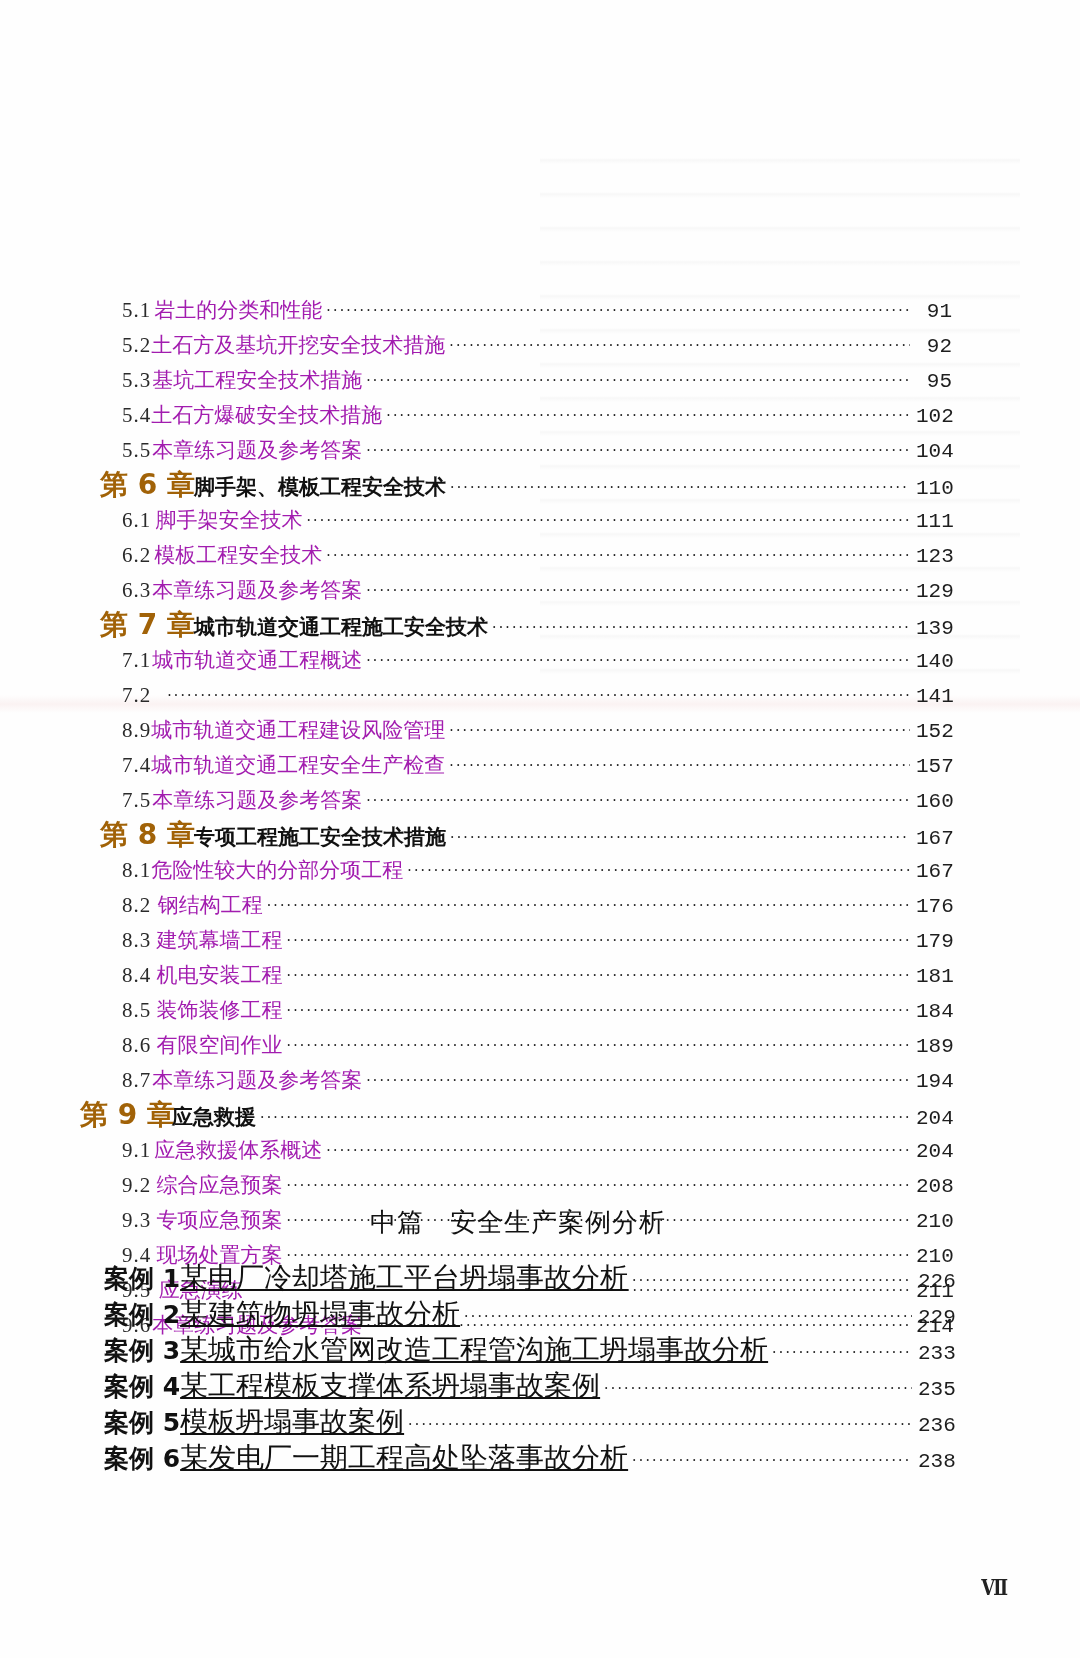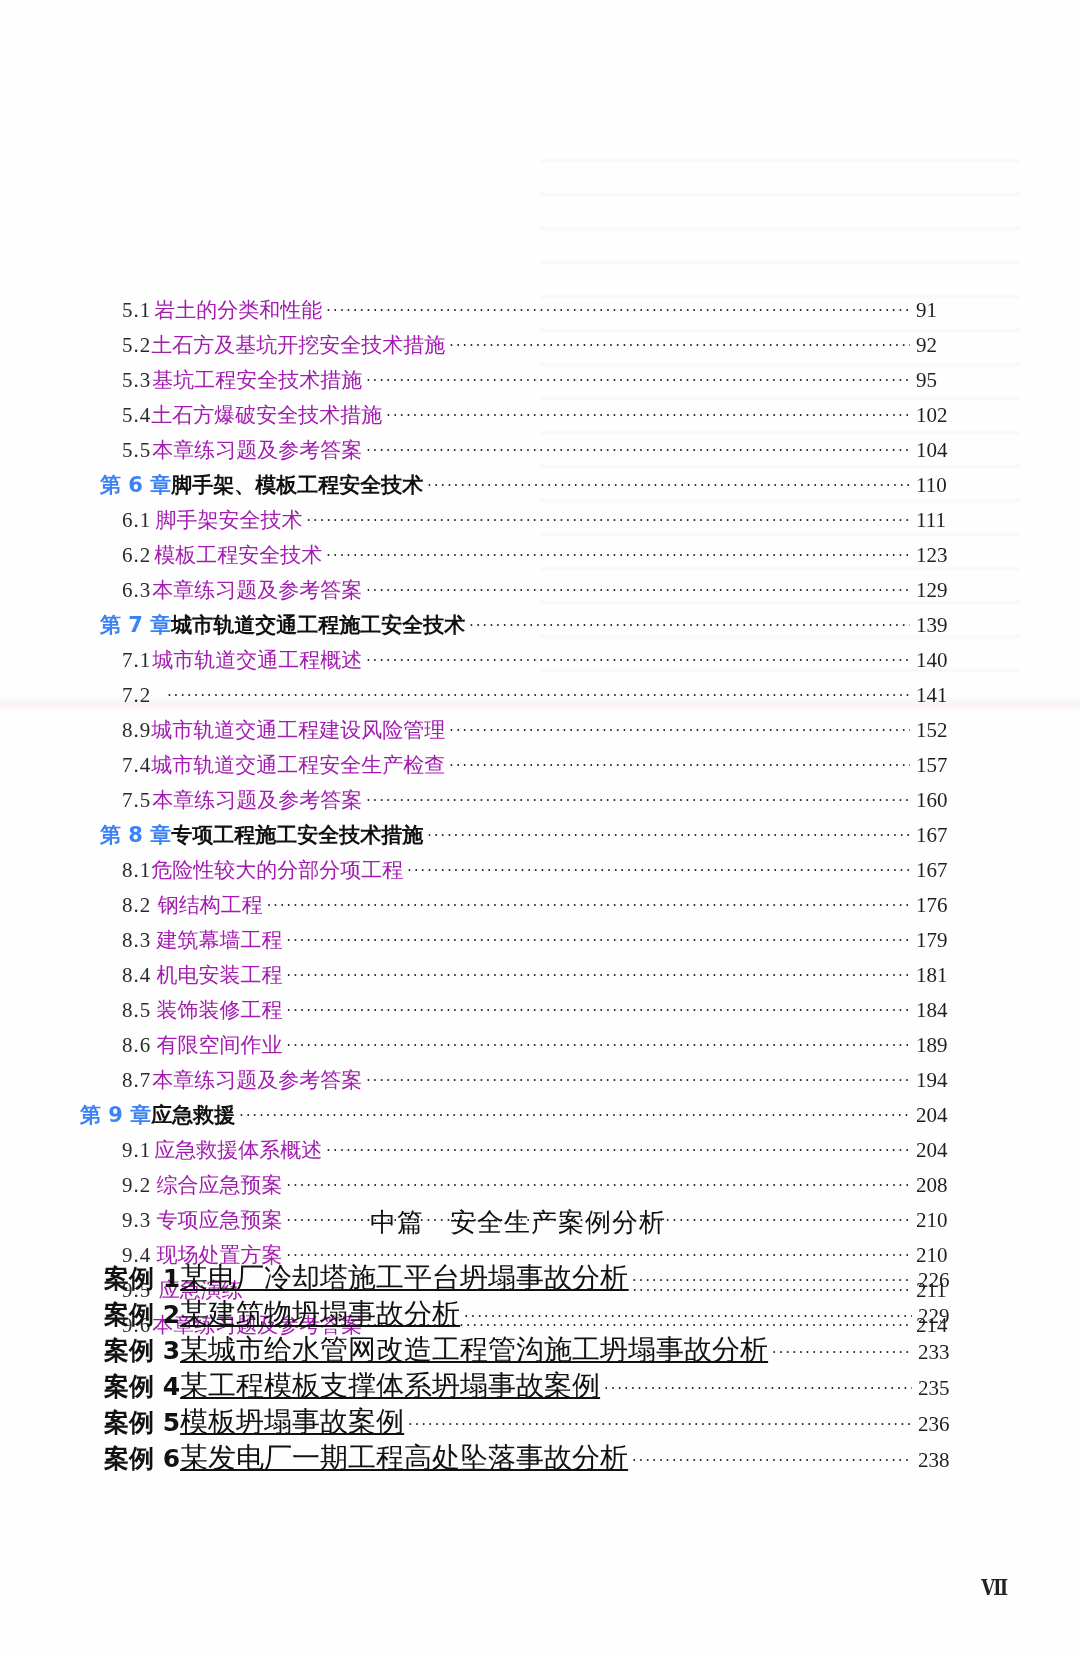--- a/index.html
+++ b/index.html
@@ -54,32 +54,32 @@
       letter-spacing: 2.2px;
       font-size: 14px;
       position: relative;
       top: -2px;
     }
     .row .leader::before {
       content: "························································································································································";
     }
     .row .page-no {
       display: inline-block;
-      font-family: Liberation Serif, serif;
-      text-align: left;
+      font-family: Liberation Mono, monospace;
+      text-align: right;
       min-width: 36px;
       color: #1e1e1e;
     }
     
     .row.section { left: 122px; width: 830px; }
     .row.section .num { width: 56px; letter-spacing: 1px; }
     .row.section .title { margin-left: 0; }
     
     .row.chapter { left: 100px; width: 852px; }
-    .row.chapter .num { font-family: "DejaVu Sans", "Liberation Sans", sans-serif; font-weight: bold; width: 94px; color: #3b82f6; font-size: 21px; }
+    .row.chapter .num { font-family: "DejaVu Sans", "Liberation Sans", sans-serif; font-weight: bold; width: 94px; color: #a16207; font-size: 28px; }
     .row.chapter .title { font-family: "DejaVu Sans", "Liberation Sans", sans-serif; font-weight: bold; color: #111; }
     .row.chapter9 { left: 80px; width: 872px; }
     .row.chapter9 .num { width: 92px; }
 
     
     .part-heading {
       position: absolute;
       left: 370px;
       top: 1205px;
       font-family: "DejaVu Sans", "Liberation Sans", sans-serif;

